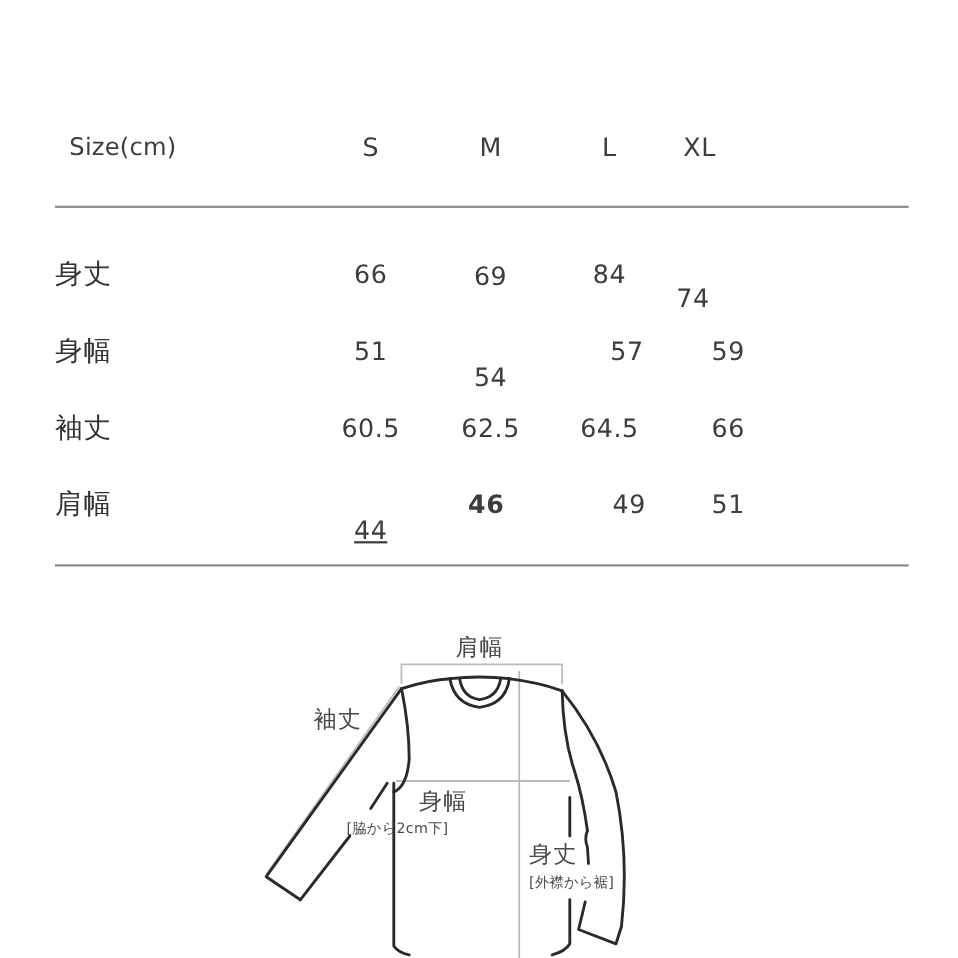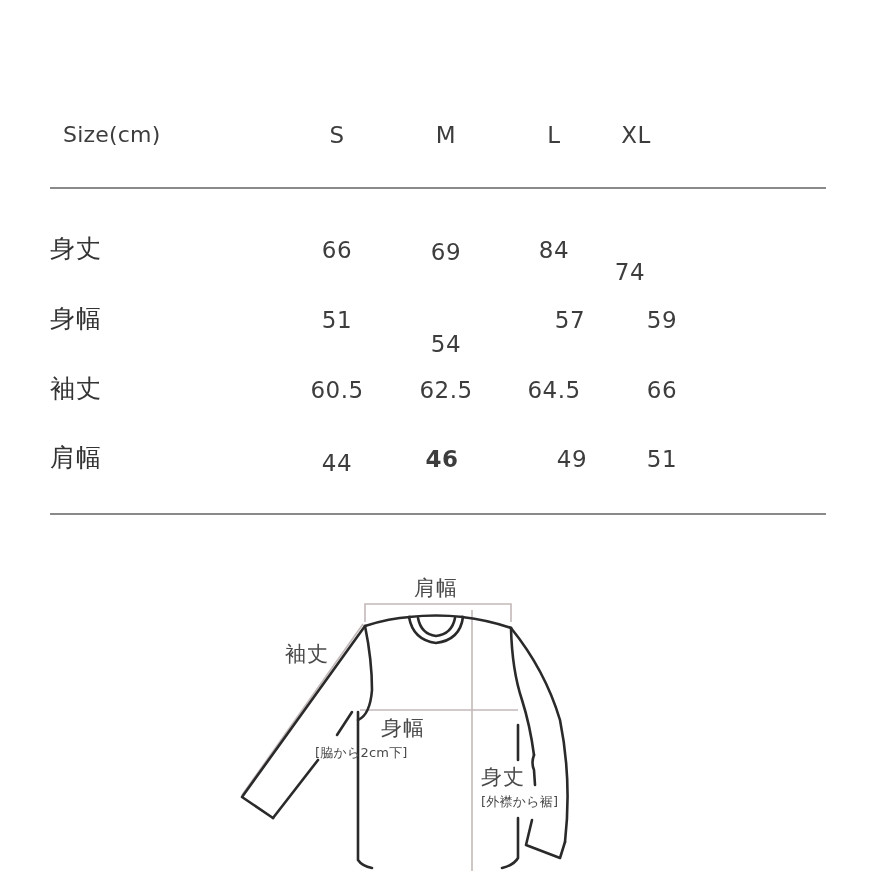--- a/index.html
+++ b/index.html
@@ -89,21 +89,21 @@
   <div class="cell val" style="left:554px; top:305px;margin-left:16px;">57</div>
   <div class="cell val" style="left:662px; top:305px;">59</div>
 
   <div class="cell row-label" style="left:50px; top:374px;">袖丈</div>
   <div class="cell val" style="left:337px; top:375px;">60.5</div>
   <div class="cell val" style="left:446px; top:375px;">62.5</div>
   <div class="cell val" style="left:554px; top:375px;">64.5</div>
   <div class="cell val" style="left:662px; top:375px;">66</div>
 
   <div class="cell row-label" style="left:50px; top:443px;">肩幅</div>
-  <div class="cell val" style="left:337px; top:448px;">44</div>
+  <div class="cell val" style="left:337px; top:468px;text-decoration:underline;">44</div>
   <div class="cell val" style="left:442px; top:444px;font-weight:bold;">46</div>
   <div class="cell val" style="left:554px; top:444px;margin-left:18px;">49</div>
   <div class="cell val" style="left:662px; top:444px;">51</div>
 
   <div class="rule" style="top:513px;"></div>
 </div>
 
 <div class="diagram">
   <svg width="871" height="871" viewBox="0 0 871 871" style="position:absolute;left:0;top:0;">
 

